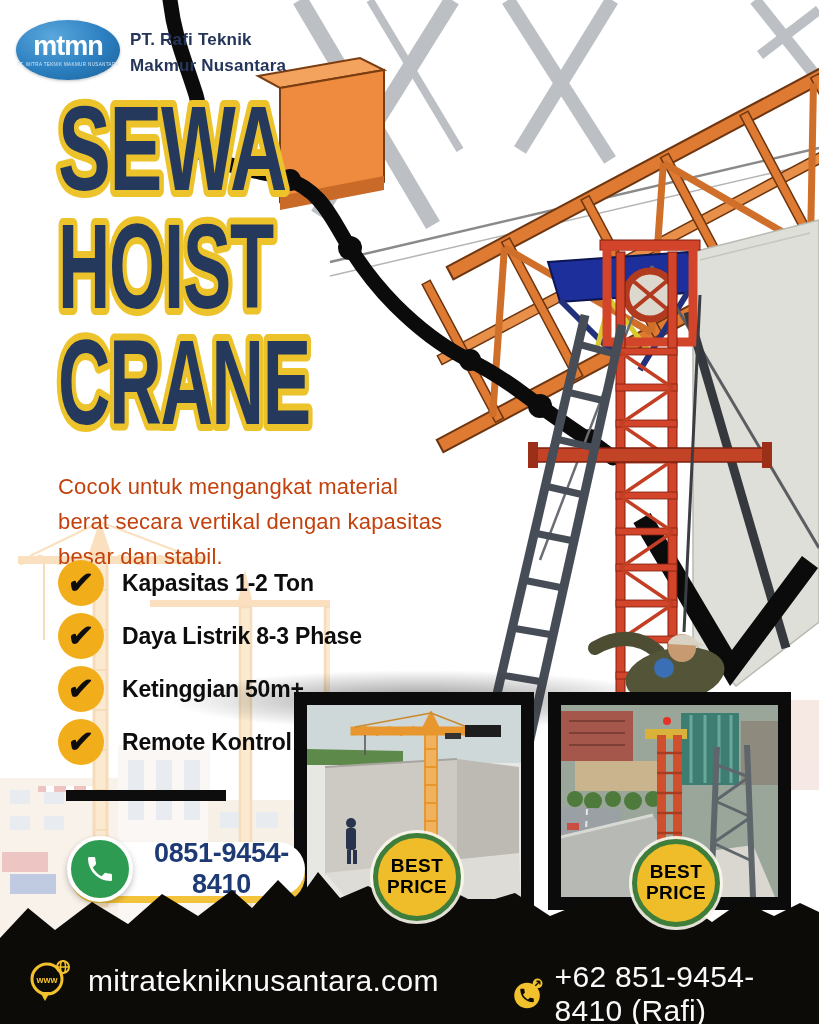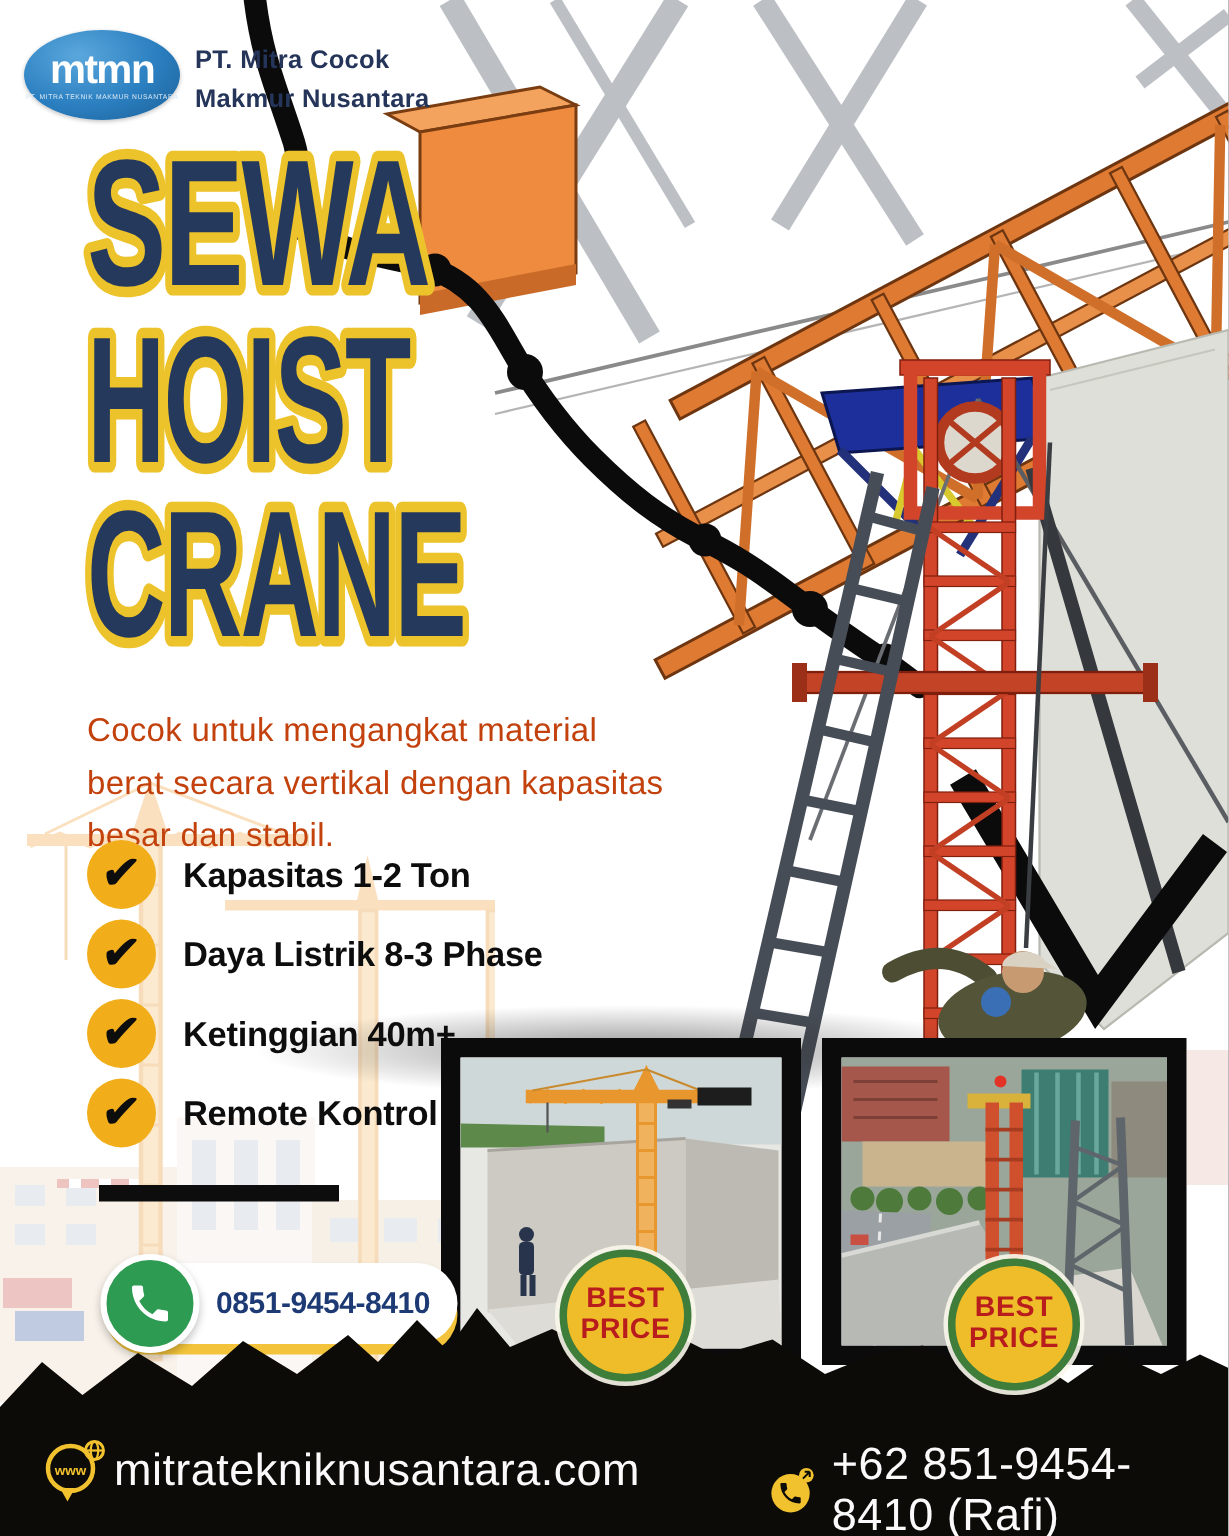--- a/index.html
+++ b/index.html
@@ -48,48 +48,48 @@
 
   
   .divider{position:absolute;left:66px;top:790px;width:160px;height:11px;background:#0d0d0d;z-index:2;}
   .contact-heading{position:absolute;left:66px;top:810px;z-index:2;font-size:24px;font-weight:800;
     color:#090909;letter-spacing:.3px;}
   .phone-pill{
     position:absolute;left:70px;top:842px;width:235px;height:54px;z-index:4;
     background:#ffffff;border-radius:30px;box-shadow:0 7px 0 0 #f3c43b, 0 2px 4px rgba(0,0,0,.12);
     display:flex;align-items:center;padding-left:74px;box-sizing:border-box;cursor:pointer;border:none;
   }
-  .phone-pill .number{font-size:20px;font-weight:bold;color:#1d3a75;letter-spacing:-.3px;}
+  .phone-pill .number{font-size:27px;font-weight:bold;color:#1d3a75;letter-spacing:-.3px;}
   .green-circle{
     position:absolute;left:-3px;top:-6px;width:66px;height:66px;border-radius:50%;
     background:#2d9b51;border:4px solid #ffffff;box-sizing:border-box;
     display:flex;align-items:center;justify-content:center;
     box-shadow:0 3px 6px rgba(0,0,0,.25);
   }
 
   
   .photo-card{position:absolute;z-index:2;background:#fff;border:13px solid #0b0b0b;box-sizing:border-box;}
   .card-1{left:294px;top:692px;width:240px;height:220px;}
   .card-2{left:548px;top:692px;width:243px;height:218px;}
 
   .badge{
     position:absolute;width:88px;height:88px;border-radius:50%;z-index:6;
     background:#eebd29;border:5px solid #3f7d3b;box-sizing:border-box;
     box-shadow:0 0 0 3px rgba(250,247,235,.9);
     display:flex;flex-direction:column;align-items:center;justify-content:center;
-    color:#b91c1c;font-weight:800;font-size:19px;line-height:1.08;letter-spacing:.4px;
+    color:#000000;font-weight:800;font-size:19px;line-height:1.08;letter-spacing:.4px;
   }
   .badge-1{left:373px;top:833px;}
   .badge-2{left:632px;top:839px;}
 
   .torn-svg{position:absolute;left:0;top:855px;z-index:5;}
 
   
   .footer-item{position:absolute;display:flex;align-items:center;z-index:7;color:#fafafa;}
-  .footer-site{left:26px;top:958px;gap:6px;}
+  .footer-site{left:26px;top:958px;gap:18px;}
   .footer-phone{left:512px;top:960px;gap:11px;}
   .footer-text{font-size:30px;letter-spacing:.3px;}
 </style>
 </head>
 <body>
 
 <div class="poster">
 
   <svg class="layer" style="left:0;top:0;z-index:0;" width="819" height="1024" viewBox="0 0 819 1024" aria-hidden="true">
     <defs>
@@ -295,21 +295,21 @@
       <circle cx="664" cy="668" r="10" fill="#3a6fb5"></circle>
       <rect x="636" y="696" width="76" height="8" fill="#5a4632"></rect>
     </g>
   </svg>
 
   <div class="logo">
     <div class="logo-text">mtmn</div>
     <div class="logo-sub">PT. MITRA TEKNIK MAKMUR NUSANTARA</div>
   </div>
   <div class="company">
-    <div>PT. Mitra Cocok</div>
+    <div>PT. Rafi Teknik</div>
     <div>Makmur Nusantara</div>
   </div>
 
   <svg class="title-svg" width="350" height="370" viewBox="0 0 350 370">
     <text class="t-line" x="10" y="104" textLength="228" lengthAdjust="spacingAndGlyphs">SEWA</text>
     <text class="t-line" x="10" y="222" textLength="215" lengthAdjust="spacingAndGlyphs">HOIST</text>
     <text class="t-line" x="10" y="338" textLength="252" lengthAdjust="spacingAndGlyphs">CRANE</text>
   </svg>
 
   <p class="description">Cocok untuk mengangkat material berat secara vertikal dengan kapasitas besar dan stabil.</p>
@@ -324,21 +324,21 @@
     <li class="feature">
       <span class="check-circle">
         <span class="check-glyph">✔</span>
       </span>
       <span class="feature-label">Daya Listrik 8-3 Phase</span>
     </li>
     <li class="feature">
       <span class="check-circle">
         <span class="check-glyph">✔</span>
       </span>
-      <span class="feature-label">Ketinggian 40m+</span>
+      <span class="feature-label">Ketinggian 50m+</span>
     </li>
     <li class="feature">
       <span class="check-circle">
         <span class="check-glyph">✔</span>
       </span>
       <span class="feature-label">Remote Kontrol</span>
     </li>
   </ul>
 
   <div class="divider"></div>

